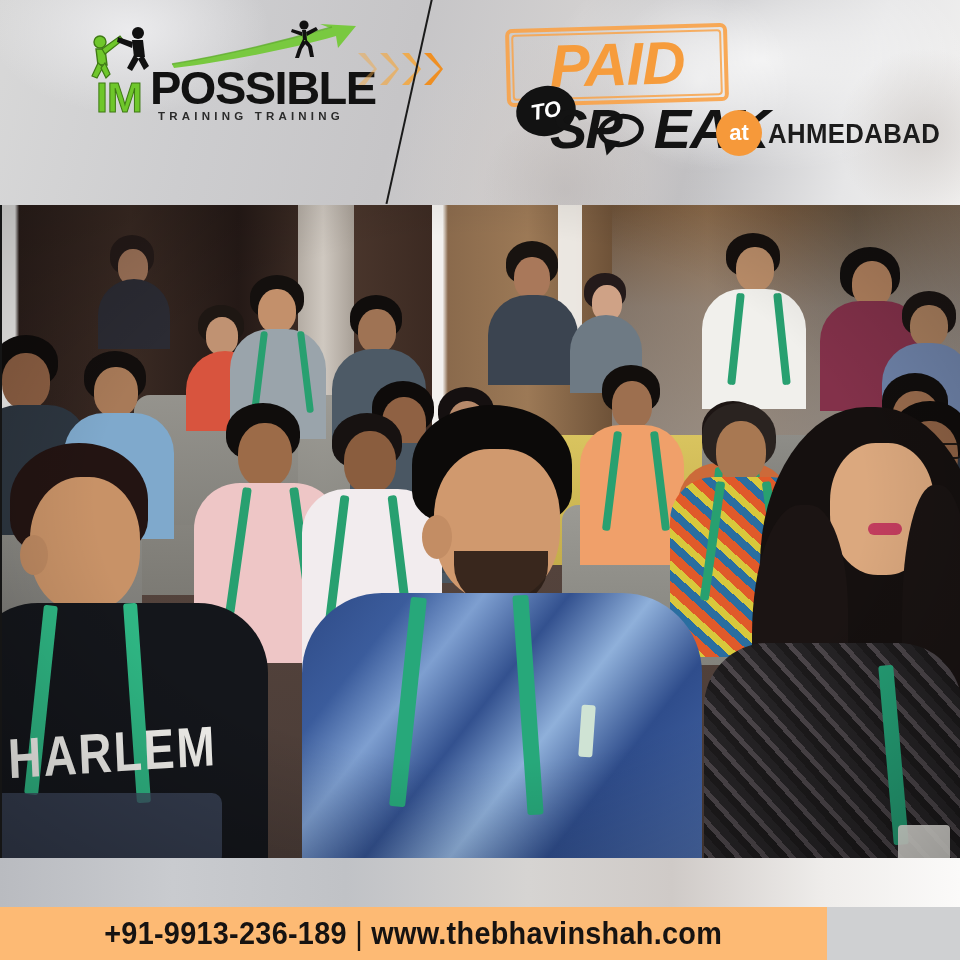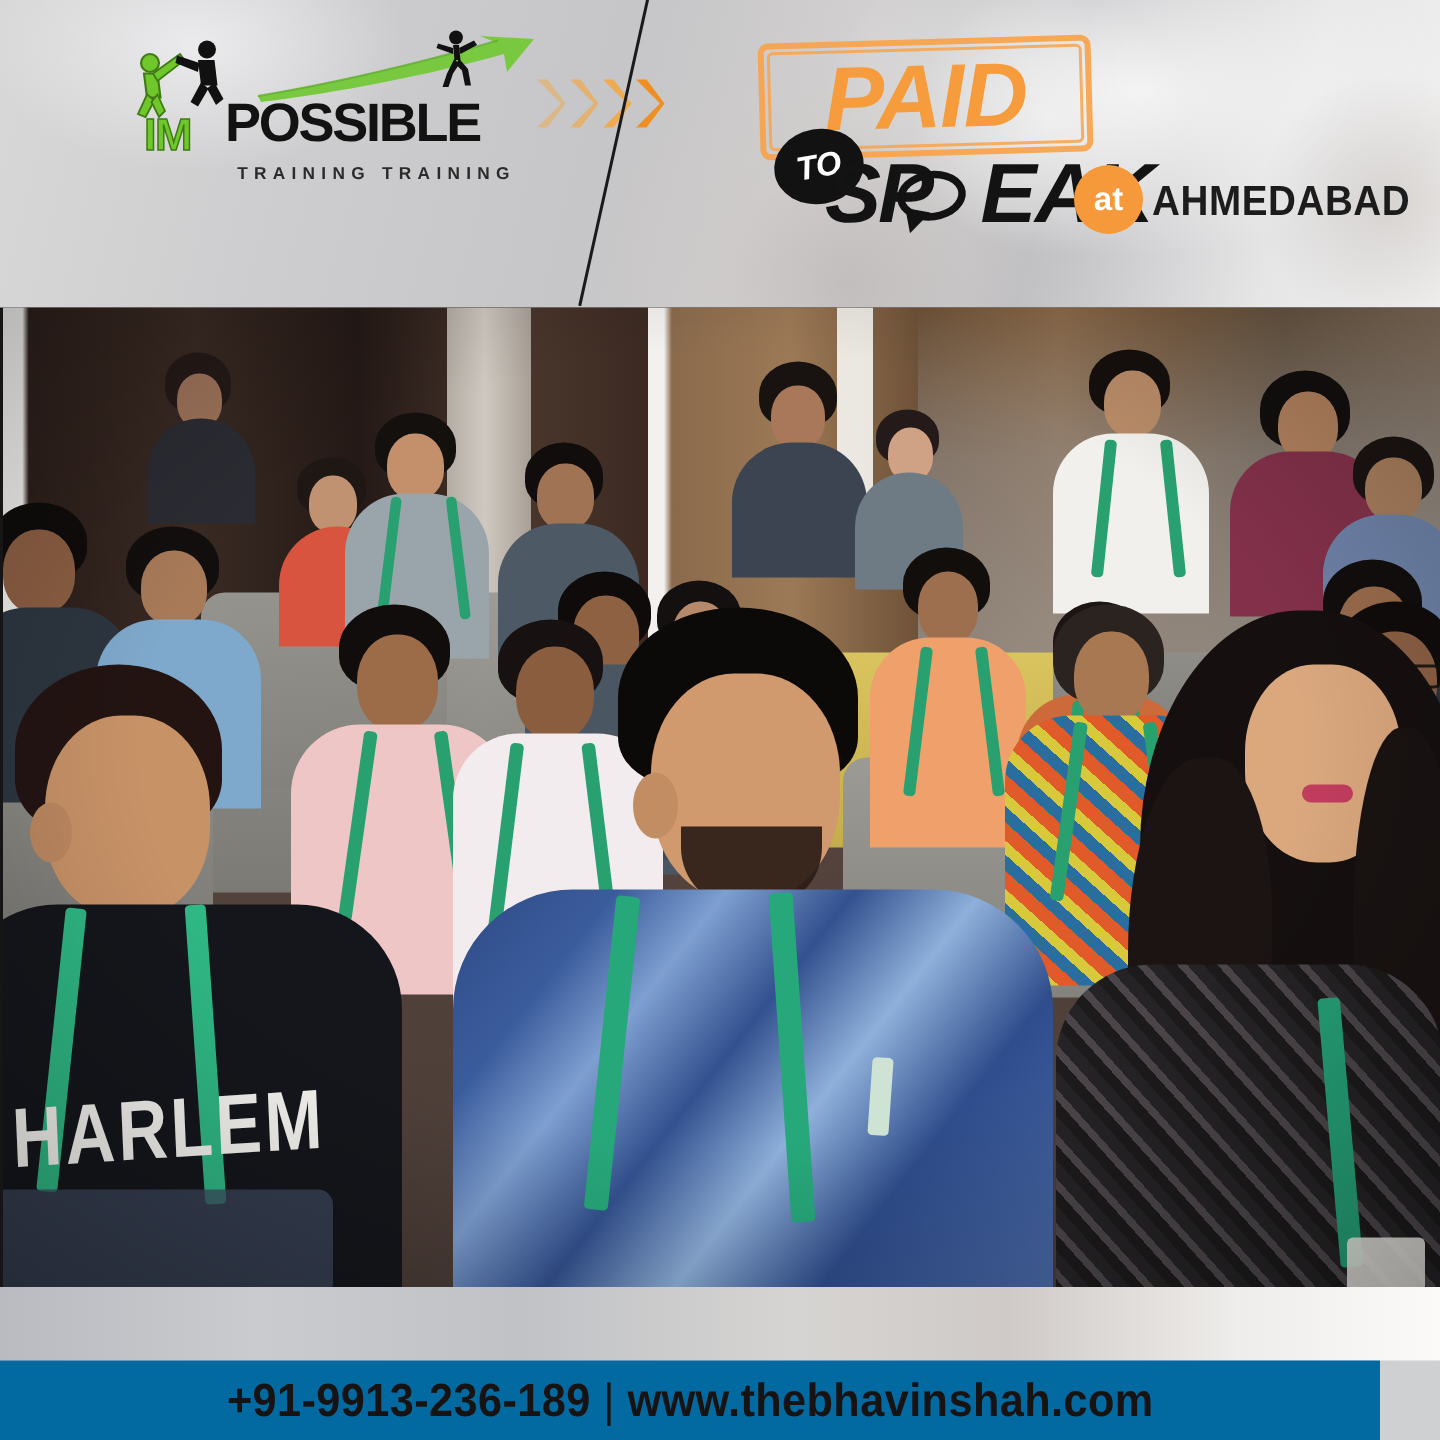--- a/index.html
+++ b/index.html
@@ -22,26 +22,26 @@
     background:radial-gradient(circle,rgba(255,255,255,.5),rgba(255,255,255,0) 65%);}
   .hdr-blur-b{position:absolute;left:840px;top:40px;width:170px;height:190px;border-radius:50%;
     background:radial-gradient(circle,rgba(196,190,186,.55),rgba(255,255,255,0) 68%);}
   .hdr-blur-c{position:absolute;left:470px;top:120px;width:190px;height:140px;border-radius:50%;
     background:radial-gradient(circle,rgba(180,176,176,.45),rgba(255,255,255,0) 70%);}
 
   
   .logo{position:absolute;left:88px;top:22px;width:270px;height:122px;}
   .logo-word{position:absolute;left:0;top:36px;width:270px;height:56px;}
   .logo-im{
-    position:absolute;left:8px;top:18px;font-size:30px;font-weight:bold;
+    position:absolute;left:8px;top:18px;font-size:43px;font-weight:bold;
     font-family:"Liberation Sans",sans-serif;color:#6fc72b;letter-spacing:-1px;
     -webkit-text-stroke:1px #3f7a14;line-height:1;
   }
   .logo-possible{
-    position:absolute;left:62px;top:6px;font-size:36px;font-weight:bold;color:#121212;
+    position:absolute;left:62px;top:6px;font-size:47px;font-weight:bold;color:#121212;
     letter-spacing:-1.5px;line-height:1;font-family:"Liberation Sans",sans-serif;
   }
   
   .swoosh{position:absolute;left:82px;top:0px;width:190px;height:46px;}
   .runner{position:absolute;left:198px;top:-2px;width:34px;height:40px;}
   .climbers{position:absolute;left:-2px;top:2px;width:76px;height:60px;}
   .logo-sub{
     position:absolute;left:48px;top:88px;width:230px;text-align:center;
     font-size:11.5px;font-weight:bold;letter-spacing:4.2px;color:#2b2b2b;
   }
@@ -149,21 +149,21 @@
 
   
   .band{
     position:absolute;left:0;top:858px;width:960px;height:49px;
     background:linear-gradient(90deg,#b9bbc0 0%,#c9cbcf 18%,#c0c2c6 36%,#d6d4d2 55%,#cfcac7 70%,#efedeb 86%,#fbfaf9 100%);
   }
   .band-top{position:absolute;left:0;top:858px;width:960px;height:3px;background:#0d0d0d;}
 
   
   .footer{
-    position:absolute;left:0;top:907px;width:920px;height:53px;background:#0369a1;
+    position:absolute;left:0;top:907px;width:827px;height:53px;background:#fdba74;
     display:flex;align-items:center;justify-content:center;
   }
   .footer-text{
     font-size:31px;font-weight:bold;color:#161312;letter-spacing:.3px;
     transform:scaleX(.93);transform-origin:center;white-space:nowrap;
   }
   .footer-sep{padding:0 9px;font-weight:normal;}
 </style>
 </head>
 <body>

